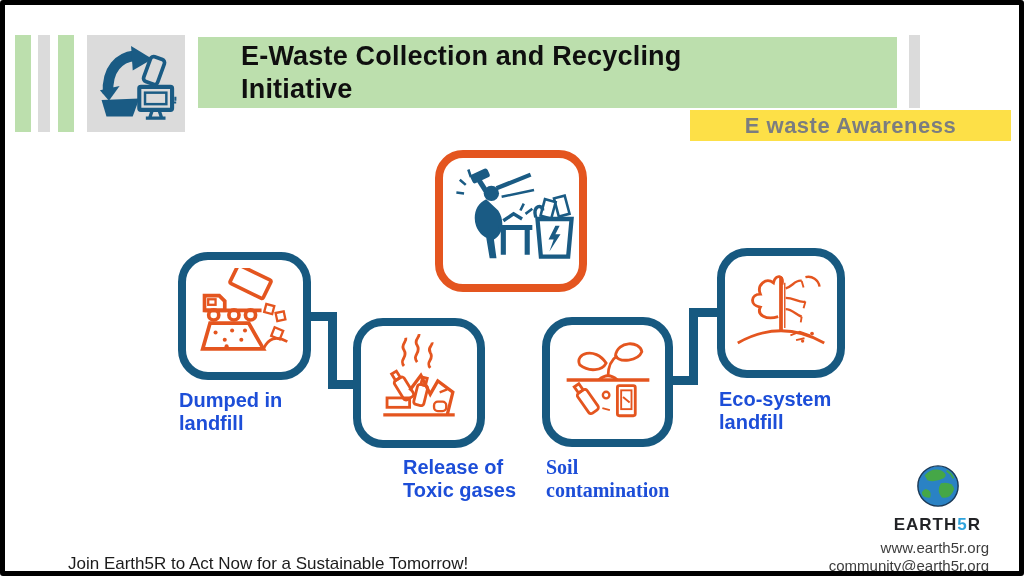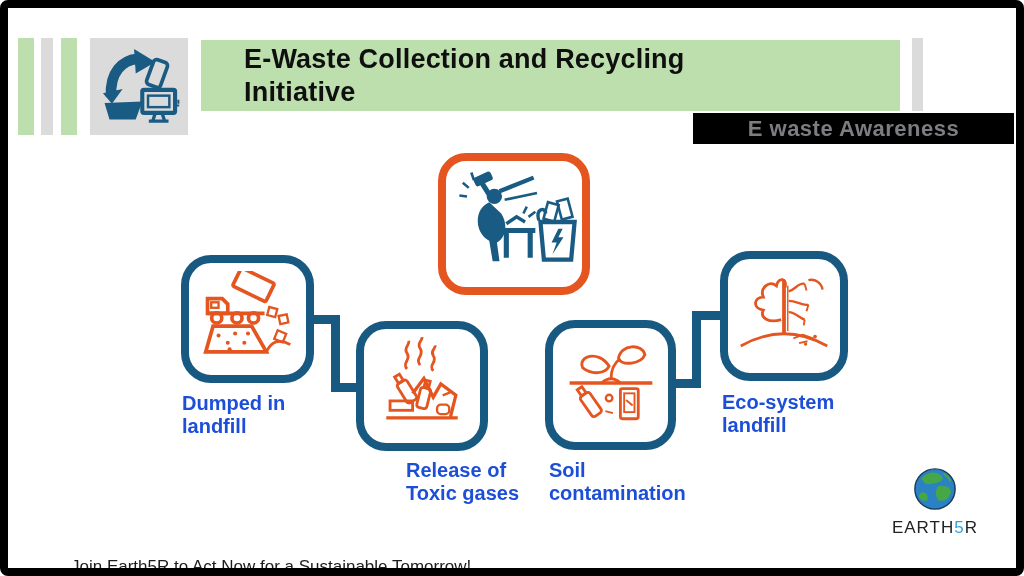--- a/index.html
+++ b/index.html
@@ -1,37 +1,37 @@
 <!DOCTYPE html>
 <html><head>
 <meta charset="utf-8">
 <style>
   * { margin:0; padding:0; box-sizing:border-box; }
   html,body { width:1024px; height:576px; background:#ffffff; font-family:"Liberation Sans", sans-serif; }
   .canvas {
     position:relative; width:1024px; height:576px; background:#ffffff;
-    border:8px solid #000000; border-radius:8px; overflow:hidden;
+    border:5px solid #000000; border-radius:3px; overflow:hidden;
   }
   .abs { position:absolute; }
   
   .bar-green { background:#BCDFAD; }
   .bar-gray  { background:#DBDBDB; }
   .icon-tile { background:#DBDBDB; display:flex; align-items:center; justify-content:center; }
   
   .title-banner {
     left:193px; top:32px; width:699px; height:71px; background:#BCDFAD;
     display:flex; align-items:center;
   }
   .title-text {
     padding-left:43px; font-size:27px; font-weight:800; color:#0F0F0F;
     line-height:33px; letter-spacing:0.2px; white-space:pre-line;
   }
   .accent-bar-right { left:904px; top:30px; width:11px; height:73px; background:#DBDBDB; }
   .awareness-banner {
-    left:685px; top:105px; width:321px; height:31px; background:#000000;
+    left:685px; top:105px; width:321px; height:31px; background:#fde047;
     display:flex; align-items:center; justify-content:center;
   }
   .awareness-text { font-size:22px; font-weight:700; color:#7B7D80; letter-spacing:0.5px; }
   
   .center-box {
     left:430px; top:145px; width:152px; height:142px; background:#fff;
     border:8px solid #E4551F; border-radius:28px;
     display:flex; align-items:center; justify-content:center;
   }
   .node-box {
@@ -42,21 +42,21 @@
     font-size:20px; font-weight:700; color:#1d4ed8; line-height:23px; white-space:pre-line;
   }
   .conn { background:#175980; }
   
   .foot-tag-bold { left:63px; top:514px; font-size:16px; font-weight:700; color:#2A79BC; }
   .foot-tag      { left:63px; top:533px; font-size:17px; color:#1C1C1C;margin-top:16px; }
   .brand-block {
     right:30px; top:458px; display:flex; flex-direction:column; align-items:flex-end;
   }
   .brand-globe { margin-right:28px; }
-  .brand-name { font-size:17px; font-weight:400; letter-spacing:1px; color:#222326; margin-top:2px; margin-right:8px; }
+  .brand-name { font-size:17px; font-weight:700; letter-spacing:1px; color:#222326; margin-top:2px; margin-right:8px; }
   .brand-name .five { color:#2FA3DC; }
   .brand-contact { font-size:15px; color:#3D3D3D; line-height:18px; text-align:right; margin-top:4px; }
 </style>
 </head>
 <body>
 
 <div class="canvas">
 
   <div class="abs bar-green" style="left:10px; top:30px; width:16px; height:97px;"></div>
   <div class="abs bar-gray" style="left:33px; top:30px; width:12px; height:97px;"></div>
@@ -173,21 +173,21 @@
           <rect x="22" y="60" width="12" height="26" rx="3" stroke="#E4551F" stroke-width="3"></rect>
           <rect x="25" y="52" width="6" height="8" stroke="#E4551F" stroke-width="3"></rect>
         </g>
         <circle cx="48" cy="66" r="3.5" stroke="#E4551F" stroke-width="2.5"></circle>
         <rect x="60" y="56" width="19" height="32" rx="2" stroke="#E4551F" stroke-width="3"></rect>
         <rect x="64" y="61" width="11" height="20" stroke="#E4551F" stroke-width="2"></rect>
         <path d="M66,68 l7,6 M44,80 l8,2" stroke="#E4551F" stroke-width="2"></path>
       </svg>
     </span>
   </div>
-  <div class="abs node-label" style="left:541px; top:451px;">Soil
+  <div class="abs node-label" style="left:541px; top:451px;font-family:Liberation Serif, serif;">Soil
 contamination</div>
 
   <div class="abs node-box" style="left:712px; top:243px; width:128px; height:130px;">
     <span>
       <svg width="94" height="94" viewBox="0 0 100 100" fill="none">
         <path d="M4,84 Q50,58 96,84" stroke="#E4551F" stroke-width="3"></path>
         <path d="M50,14 V72" stroke="#E4551F" stroke-width="4"></path>
         <path d="M54,20 V68" stroke="#E4551F" stroke-width="1.5"></path>
         <path d="M47,56 C34,60 24,54 28,46 C16,44 18,32 28,32 C24,22 34,14 42,20 C44,10 54,12 51,22" stroke="#E4551F" stroke-width="3"></path>
         <path d="M55,26 C62,24 66,16 72,18 M55,36 C64,36 70,42 76,40 M55,48 C62,48 66,54 72,56" stroke="#E4551F" stroke-width="2.5"></path>
@@ -215,15 +215,19 @@
     <span class="brand-globe">
       <svg width="46" height="46" viewBox="0 0 48 48">
         <circle cx="24" cy="24" r="21" fill="#2A82C4" stroke="#1B3A57" stroke-width="1.5"></circle>
         <path d="M10,13 Q18,4 28,8 Q35,12 30,16 Q20,21 13,18 Z" fill="#45A747"></path>
         <path d="M27,21 Q39,19 41,27 Q37,38 28,36 Q22,29 27,21 Z" fill="#45A747"></path>
         <path d="M11,27 q7,1 5,9 q-8,1 -9,-5 q1,-3 4,-4 Z" fill="#45A747"></path>
         <path d="M33,8 q5,3 7,8" stroke="#45A747" stroke-width="2" fill="none"></path>
       </svg>
     </span>
     <div class="brand-name"><span>EARTH</span><span class="five">5</span><span>R</span></div>
+    <div class="brand-contact">
+      <div>www.earth5r.org</div>
+      <div>community@earth5r.org</div>
+    </div>
   </div>
 
 </div>
 
 </body></html>

